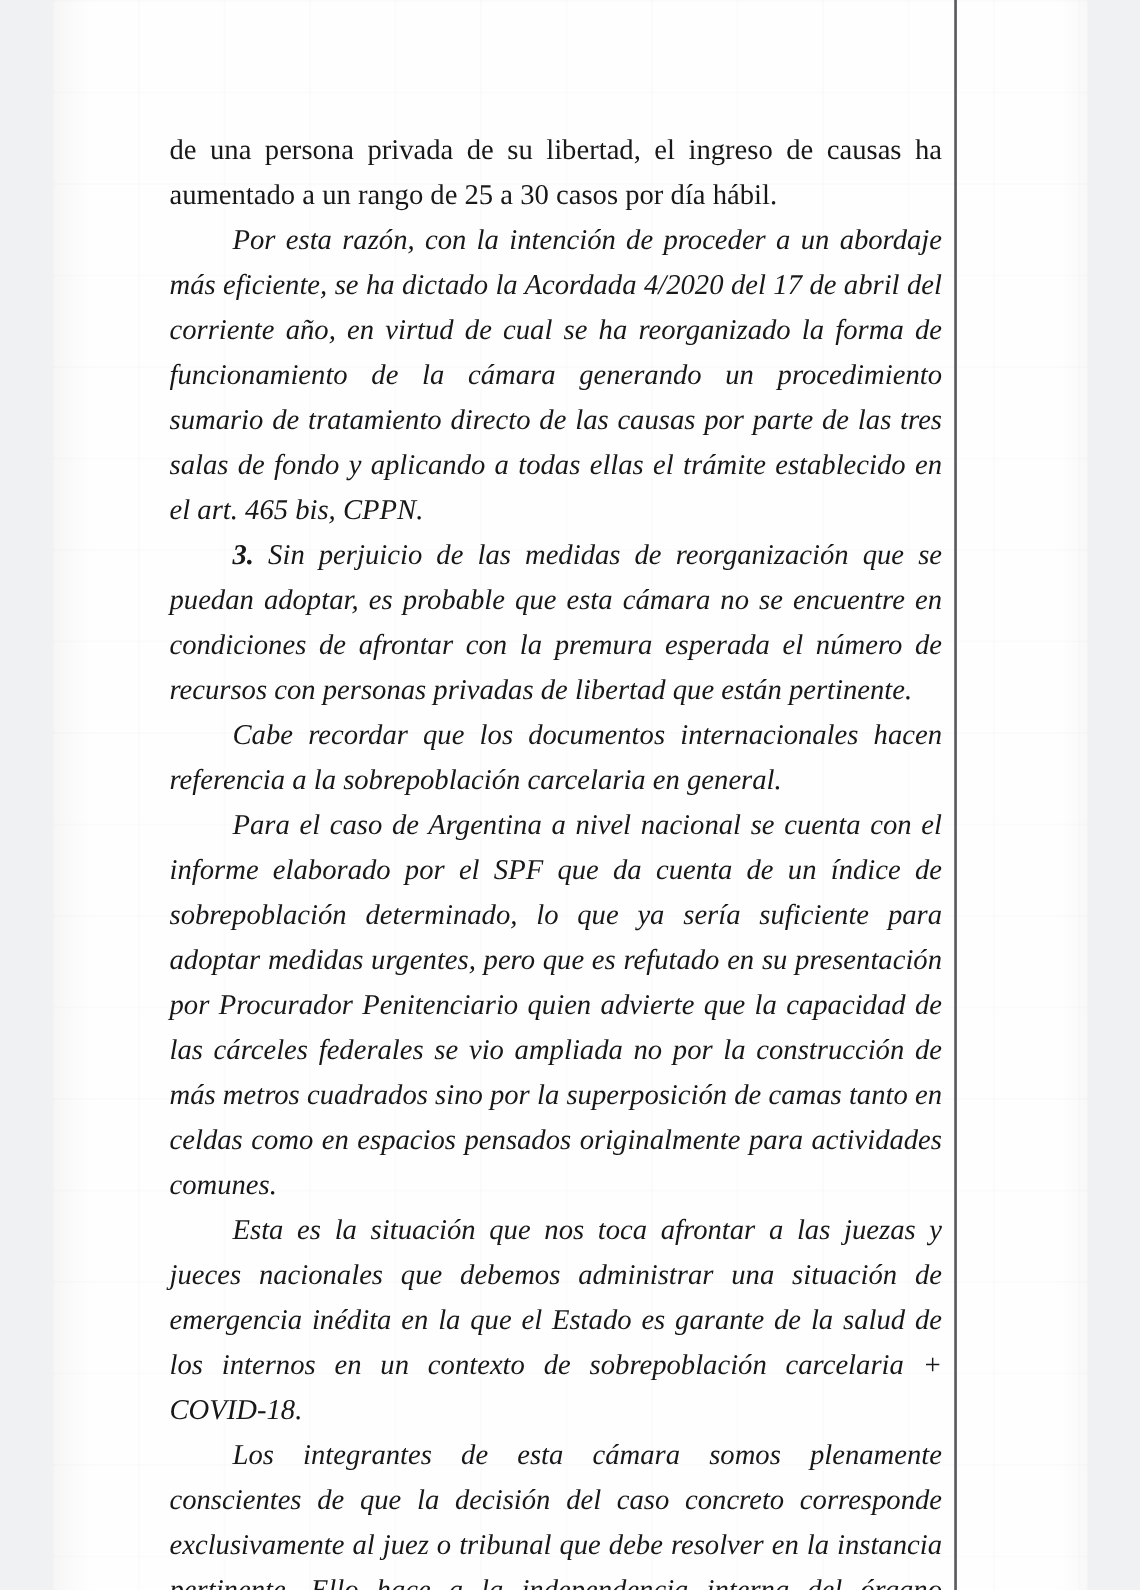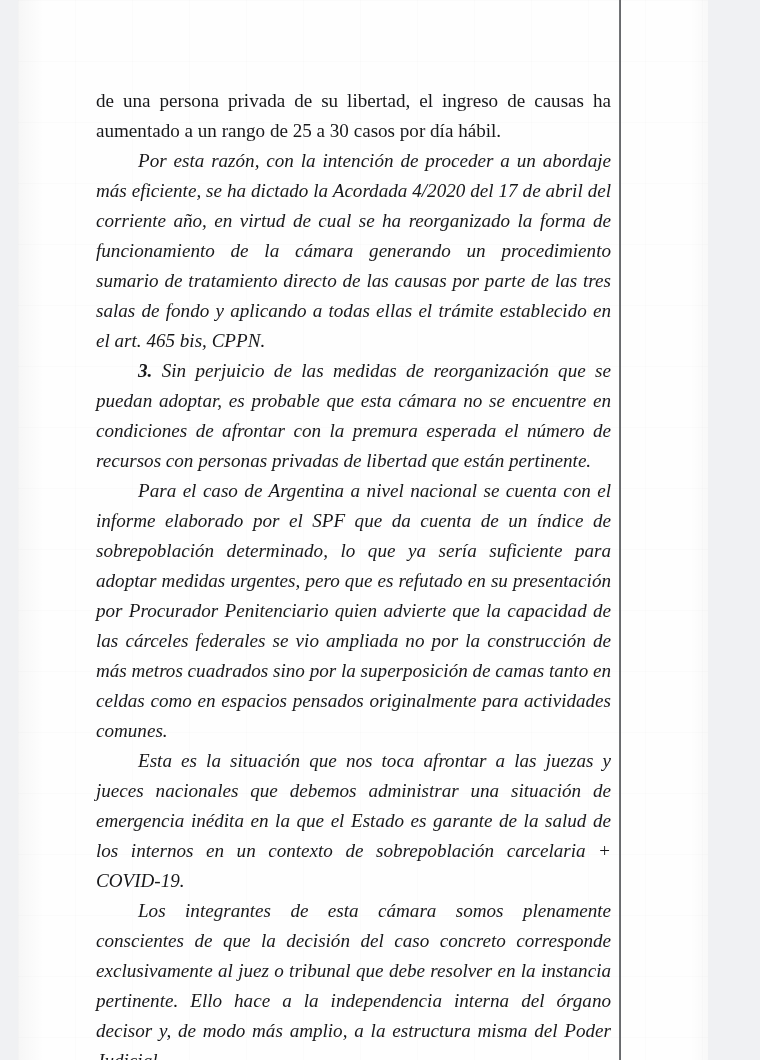--- a/index.html
+++ b/index.html
@@ -18,21 +18,21 @@
   #scan-viewport {
     position: relative;
     width: 760px;
     height: 1060px;
     background: #f0f1f3;
   }
 
   
   #page-sheet {
     position: absolute;
-    left: 18px;
+    left: 35px;
     top: 0;
     width: 690px;
     height: 1060px;
     background: #fefefe;
     background-image:
       linear-gradient(to right, rgba(0,0,0,0.013) 0 1px, transparent 1px 100%),
       linear-gradient(to bottom, rgba(0,0,0,0.010) 0 1px, transparent 1px 100%);
     background-size: 57px 61px, 57px 61px;
   }
 
@@ -115,27 +115,30 @@
 
       <p class="para indented no-stretch">
         <span>Por esta razón, con la intención de proceder a un abordaje más eficiente, se ha dictado la Acordada 4/2020 del 17 de abril del corriente año, en virtud de cual se ha reorganizado la forma de funcionamiento de la cámara generando un procedimiento sumario de tratamiento directo de las causas por parte de las tres salas de fondo y aplicando a todas ellas el trámite establecido en el art. 465 bis, CPPN.</span>
       </p>
 
       <p class="para indented no-stretch">
         <span class="lead-num">3.</span><span> Sin perjuicio de las medidas de reorganización que se puedan adoptar, es probable que esta cámara no se encuentre en condiciones de afrontar con la premura esperada el número de recursos con personas privadas de libertad que están pertinente.</span>
       </p>
 
 
+      <p class="para indented no-stretch">
+        <span>Cabe recordar que los documentos internacionales hacen referencia a la sobrepoblación carcelaria en general.</span>
+      </p>
 
       <p class="para indented no-stretch">
         <span>Para el caso de Argentina a nivel nacional se cuenta con el informe elaborado por el SPF que da cuenta de un índice de sobrepoblación determinado, lo que ya sería suficiente para adoptar medidas urgentes, pero que es refutado en su presentación por Procurador Penitenciario quien advierte que la capacidad de las cárceles federales se vio ampliada no por la construcción de más metros cuadrados sino por la superposición de camas tanto en celdas como en espacios pensados originalmente para actividades comunes.</span>
       </p>
 
       <p class="para indented no-stretch">
-        <span>Esta es la situación que nos toca afrontar a las juezas y jueces nacionales que debemos administrar una situación de emergencia inédita en la que el Estado es garante de la salud de los internos en un contexto de sobrepoblación carcelaria + COVID-19.</span>
+        <span>Esta es la situación que nos toca afrontar a las juezas y jueces nacionales que debemos administrar una situación de emergencia inédita en la que el Estado es garante de la salud de los internos en un contexto de sobrepoblación carcelaria + COVID-18.</span>
       </p>
 
       <p class="para indented no-stretch">
         <span>Los integrantes de esta cámara somos plenamente conscientes de que la decisión del caso concreto corresponde exclusivamente al juez o tribunal que debe resolver en la instancia pertinente. Ello hace a la independencia interna del órgano decisor y, de modo más amplio, a la estructura misma del Poder Judicial.</span>
       </p>
 
     </div>
   </div>
 </div>
 

